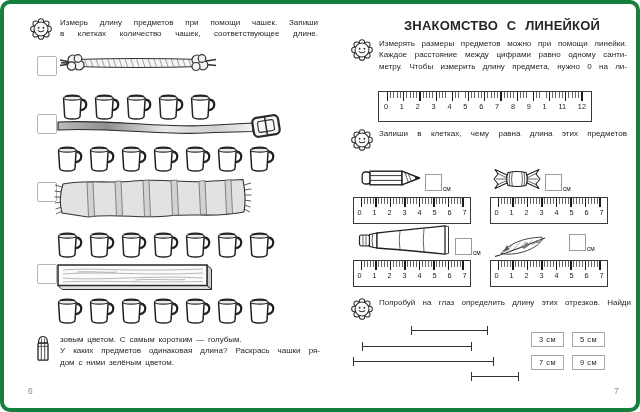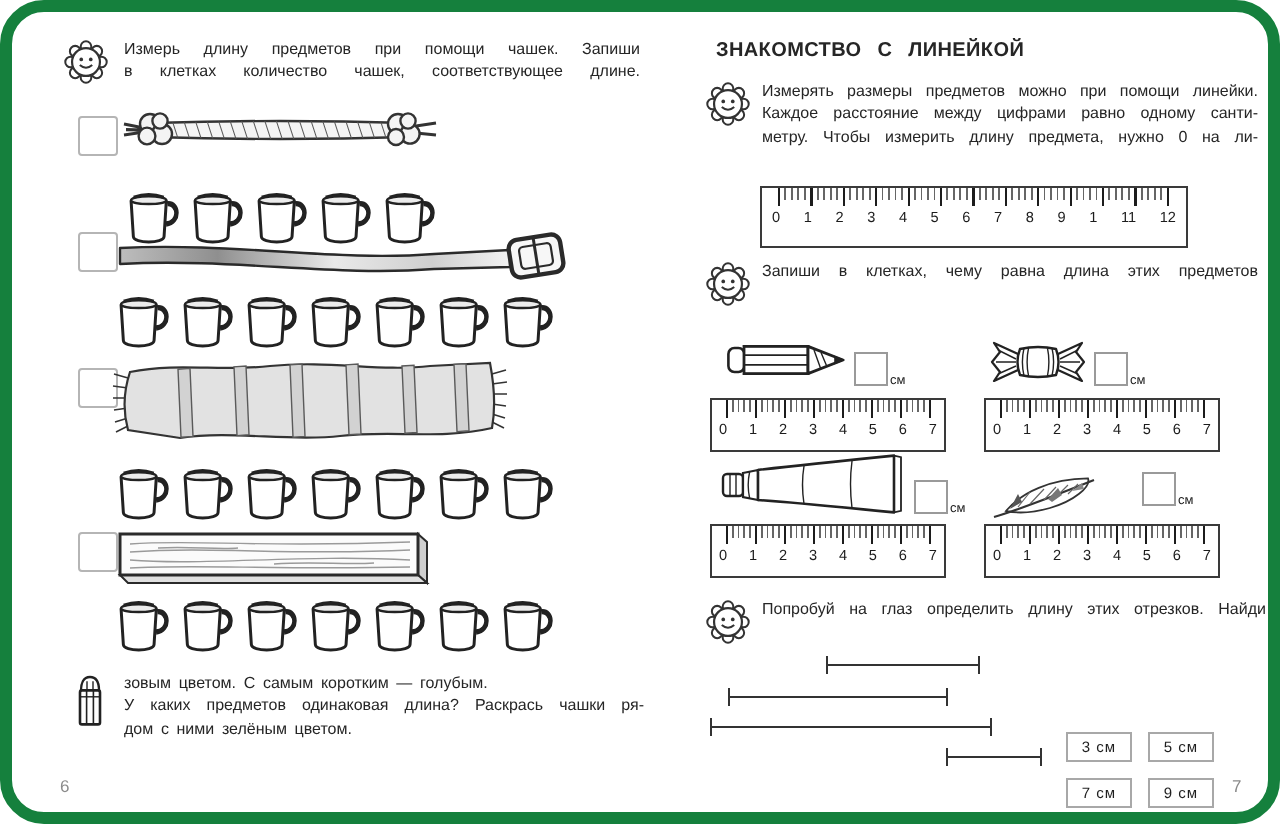--- a/index.html
+++ b/index.html
@@ -1,39 +1,39 @@
 <!DOCTYPE html>
 <html><head>
 <meta charset="utf-8">
 <style>
   html,body{margin:0;padding:0;background:#fff;}
-  .sheet{position:relative;width:640px;height:412px;background:#fff;border:6px solid #15803d;
-    border-radius:22px;box-sizing:border-box;overflow:hidden;
+  .sheet{position:relative;width:640px;height:412px;background:#fff;border:4px solid #15803d;
+    border-radius:10px;box-sizing:border-box;overflow:hidden;
     font-family:"Liberation Sans",sans-serif;color:#262626;}
   .abs{position:absolute;}
   .tl{font-size:8px;line-height:11.4px;word-spacing:1.6px;white-space:nowrap;}
   .tl.j{text-align:justify;text-align-last:justify;white-space:normal;}
-  .title{font-size:10px;font-weight:700;letter-spacing:.2px;word-spacing:5px;}
+  .title{font-size:13px;font-weight:700;letter-spacing:.2px;word-spacing:5px;margin-left:48px;}
   .pagenum{font-size:8.5px;color:#8b8b8b;}
   .abox{width:20px;height:20px;border:1.3px solid #b5b5b5;border-radius:2px;background:#fff;box-sizing:border-box;}
   .cmbox{width:17px;height:17px;border:1.2px solid #9a9a9a;background:#fff;box-sizing:border-box;}
   .cmlbl{font-size:6.5px;color:#222;}
   .cups{display:flex;gap:2px;}
   .cups svg{width:30px;height:34px;}
   .ruler{border:1.6px solid #3a3a3a;background:#fff;box-sizing:border-box;}
   .ruler .minor{position:absolute;top:0;left:var(--pad);right:var(--pad);height:5.5px;
     background:repeating-linear-gradient(90deg,#666 0 .9px,transparent .9px var(--mi));}
   .ruler .major{position:absolute;top:0;left:var(--pad);right:calc(var(--pad) - 1px);height:9px;
     background:repeating-linear-gradient(90deg,#1c1c1c 0 1.1px,transparent 1.1px var(--cm));}
   .ruler .nums{position:absolute;top:9.5px;left:calc(var(--pad) - 3px);right:calc(var(--pad) - 3px);
     display:flex;justify-content:space-between;font-size:7.3px;color:#1c1c1c;}
   .seg{height:9px;border-left:1.8px solid #333;border-right:1.8px solid #333;box-sizing:border-box;}
   .seg::after{content:"";display:block;margin-top:3.5px;height:1.8px;background:#333;}
   .opt{width:33px;height:15px;border:1px solid #a8a8a8;background:#fff;display:flex;align-items:center;
-    justify-content:center;font-size:7.5px;letter-spacing:.5px;color:#1f1f1f;box-sizing:border-box;margin-top:32px;}
+    justify-content:center;font-size:7.5px;letter-spacing:.5px;color:#1f1f1f;box-sizing:border-box;}
   .icon22{width:22px;height:22px;}
 </style>
 </head>
 <body>
 
 <svg width="0" height="0" style="position:absolute">
   <defs>
     <symbol id="cup" viewBox="0 0 34 36">
       <path d="M24.5 10 C30.8 9 31.8 20.5 23.8 21.4" fill="none" stroke="#222" stroke-width="3"></path>
       <path d="M24.5 12.4 C28.5 12 29 18.4 23.8 19" fill="none" stroke="#fff" stroke-width="1.7"></path>

